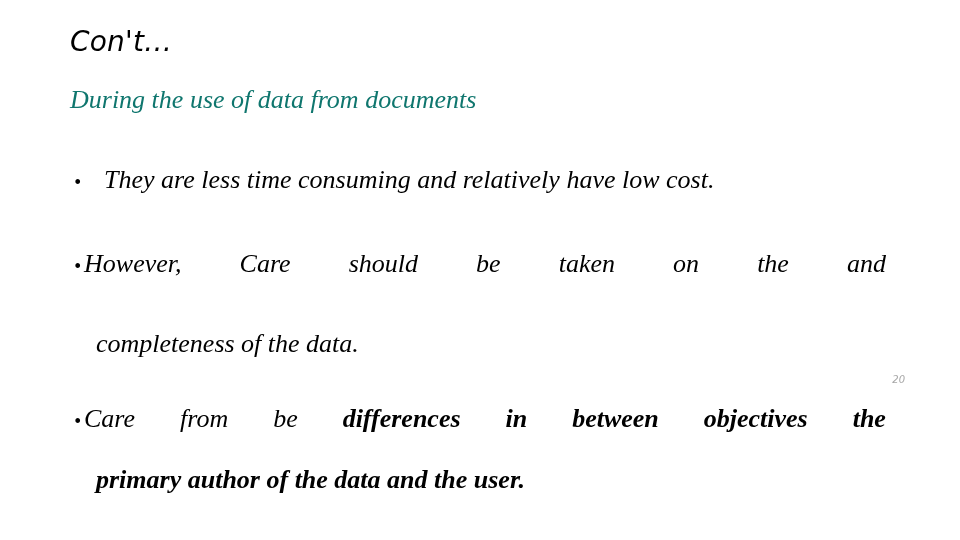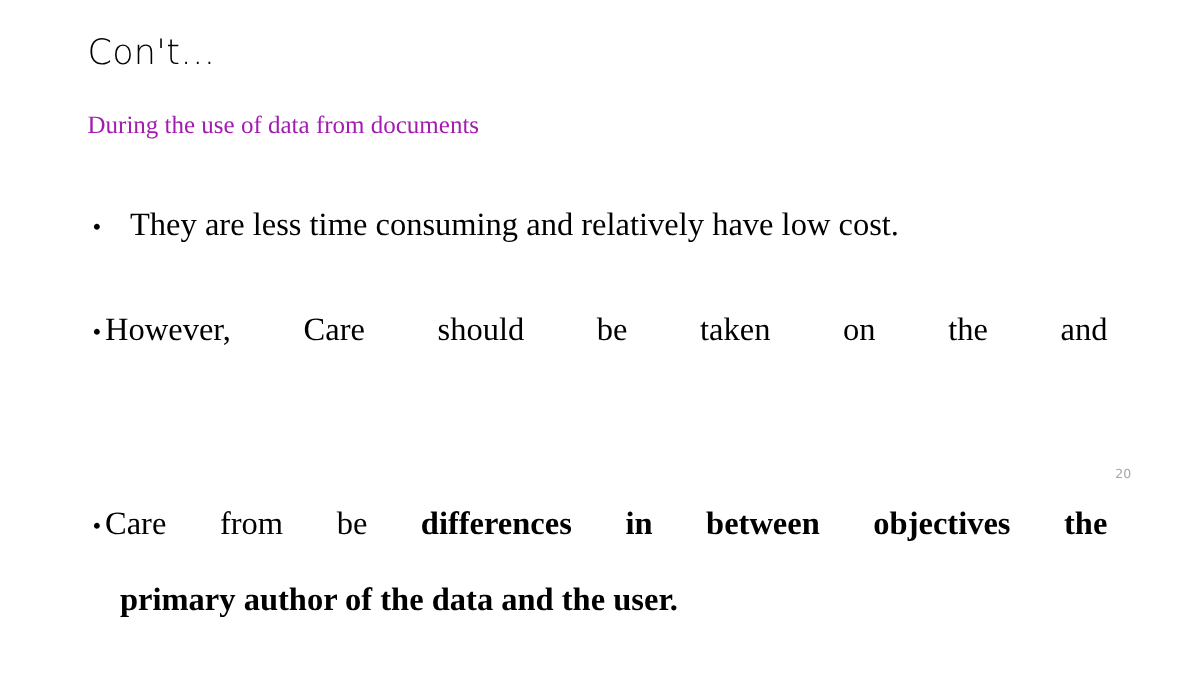--- a/index.html
+++ b/index.html
@@ -16,20 +16,21 @@
     position: relative;
   }
 
   .slide {
     position: absolute;
     left: 0;
     top: 0;
     width: 960px;
     height: 396px;
     background: #ffffff;
+    font-style: italic;
   }
 
   
   .slide-title {
     position: absolute;
     left: 70px;
     top: 25px;
     width: 830px;
     font-family: "DejaVu Sans", "Liberation Sans", sans-serif;
     font-weight: 300;
@@ -43,23 +44,23 @@
   
   .body-block {
     position: absolute;
     left: 70px;
     top: 84px;
     width: 812px;
   }
 
   .lead-line {
     font-family: "Liberation Serif", "DejaVu Serif", serif;
-    font-size: 20px;
+    font-size: 26px;
     line-height: 32px;
-    color: #a21caf;
+    color: #0f766e;
     margin: 0 0 22px 0;
     white-space: nowrap;
   }
 
   
   .bullet-1 {
     position: absolute;
     left: 4px;
     top: 80px;
     width: 808px;
@@ -158,20 +159,21 @@
       <div class="just-line">
         <span class="w"><span class="bullet-glyph">•</span><span class="w">However,</span></span>
         <span class="w">Care</span>
         <span class="w">should</span>
         <span class="w">be</span>
         <span class="w">taken</span>
         <span class="w">on</span>
         <span class="w">the</span>
         <span class="w">and</span>
       </div>
+      <div class="cont-line">completeness of the data.</div>
     </div>
 
     <div class="bullet-3">
       <div class="just-line">
         <span class="w"><span class="bullet-glyph">•</span><span class="w">Care</span></span>
         <span class="w">from</span>
         <span class="w">be</span>
         <span class="w bold">differences</span>
         <span class="w bold">in</span>
         <span class="w bold">between</span>

